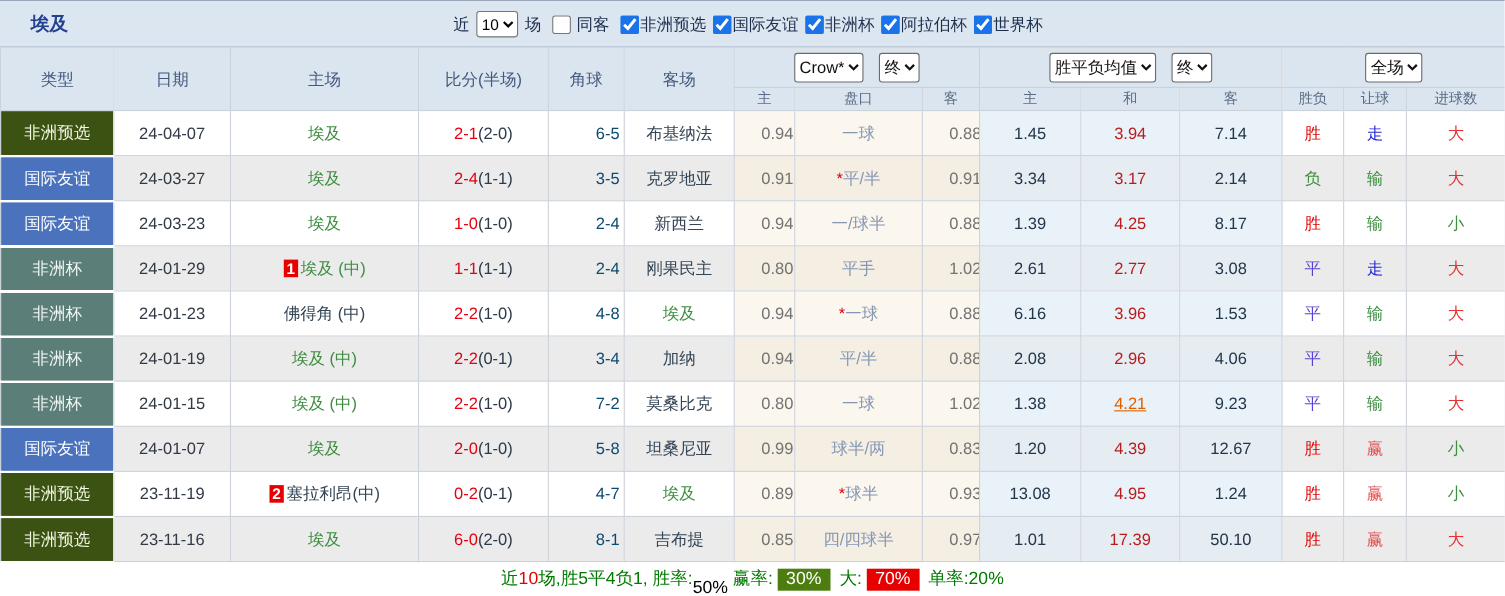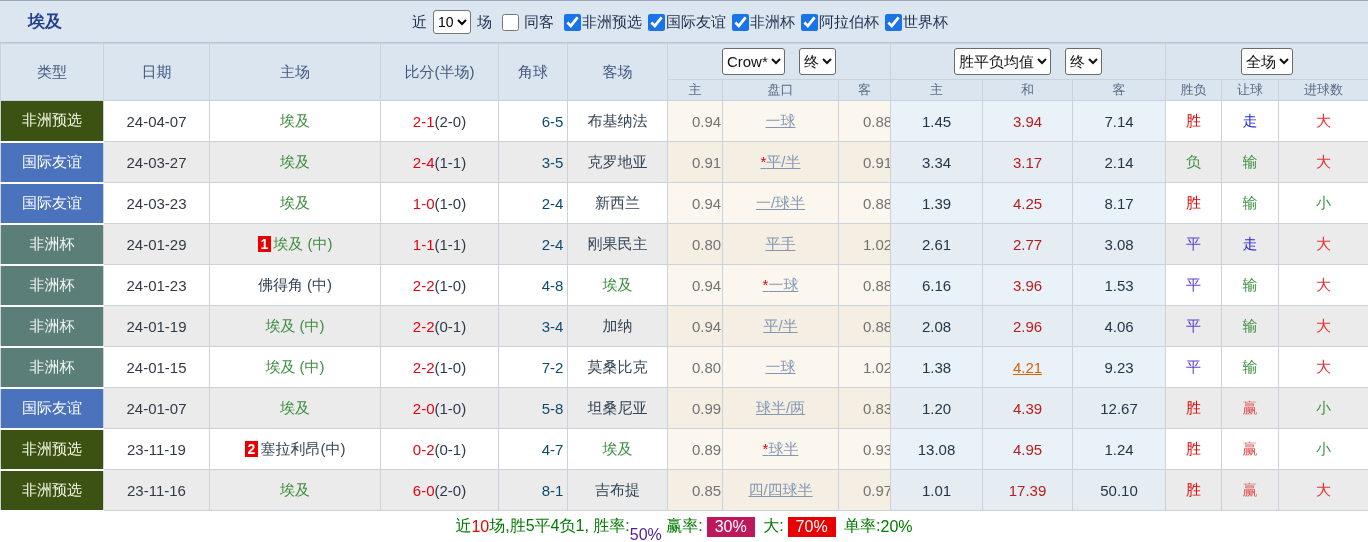--- a/index.html
+++ b/index.html
@@ -43,40 +43,40 @@
 
   td.score .ft { color:#e60012; }
   td.score .ht { color:#2c3a4c; }
   td.corner { color:#0c4a6e;padding-left:40px; }
 
   tr.odd  .bg-cream { background:#fcf7ee; }
   tr.even .bg-cream { background:#f4eee3; }
   tr.odd  .bg-blue  { background:#e9f2f8;margin-top:20px; }
   tr.even .bg-blue  { background:#e5ecf2; }
   td.hnum { color:#737373;padding-left:24px; }
-  td.hcap-cell { color:#8496b4;text-decoration:underline; }
+  td.hcap-cell { color:#8496b4; }
   td.hcap-cell .star { color:#e60012; }
   td.onum { color:#23364a; }
   td.draw { color:#b91c1c; }
   td.hl   { color:#e06000; text-decoration:underline; }
 
   .c-win   { color:#e00000; }
   .c-lose  { color:#3d8e41; }
   .c-draw  { color:#5b3fd4; }
   .c-walk  { color:#2626d9; }
   .c-big   { color:#e83030; }
   .c-small { color:#3d8e41; }
   .c-winh  { color:#e05555; }
 
   
   .footer { height:30px; display:flex; align-items:center; justify-content:center; font-size:16px; background:#fff; }
   .f-green { color:#007a00; white-space:pre; }
   .f-red   { color:#e60000; }
-  .f-blue  { color:#4c1d95;margin-top:16px; }
-  .f-badge-green { background:#be185d; color:#fff; padding:1px 8px; margin:0 4px; }
+  .f-blue  { color:#000000;margin-top:16px; }
+  .f-badge-green { background:#4d7c0f; color:#fff; padding:1px 8px; margin:0 4px; }
   .f-badge-red   { background:#e80000; color:#fff; padding:1px 8px; margin:0 4px; }
 </style>
 </head>
 <body>
 
 <div class="wrap">
 
   <div class="titlebar">
     <span class="title">埃及</span>
     <div class="controls">

